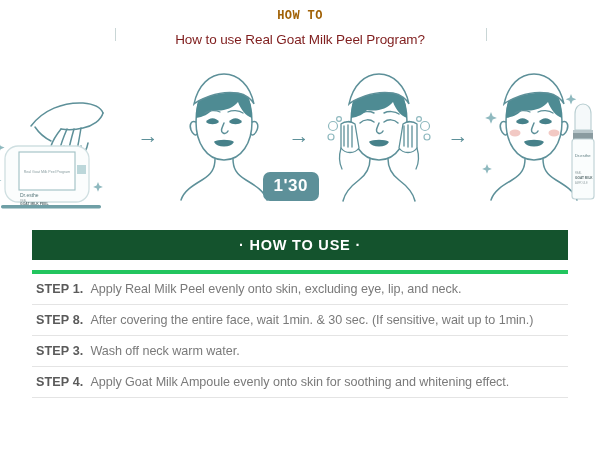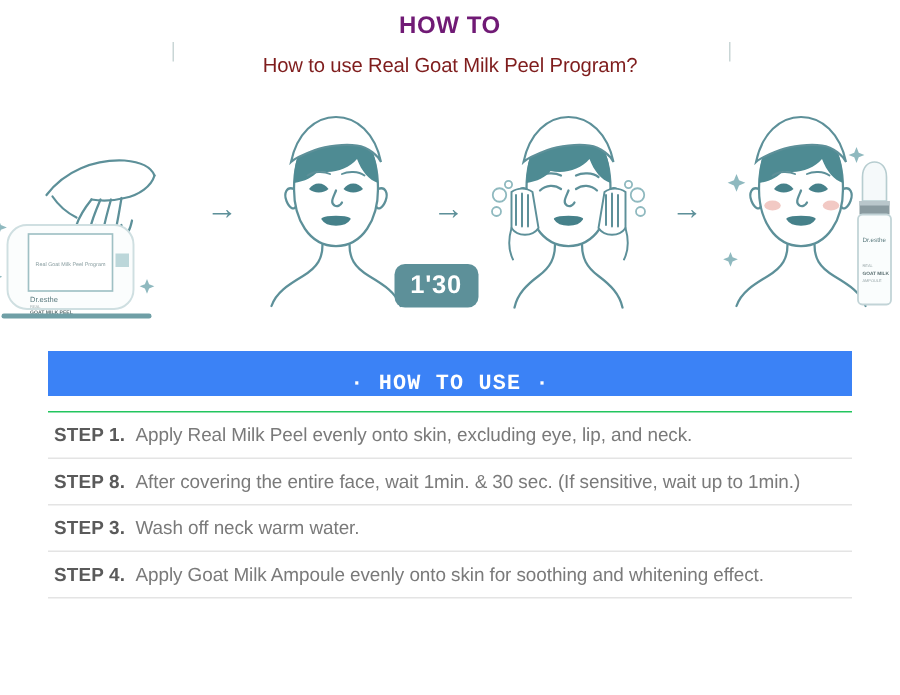--- a/index.html
+++ b/index.html
@@ -9,22 +9,23 @@
     background:#ffffff;
     font-family:"Liberation Sans", sans-serif;
     color:#6b6b6b;
     overflow:hidden;
   }
   .page { position:relative; width:600px; height:463px; background:#fff; }
 
   
   .header { padding-top:9px; text-align:center; }
   .title {
-    font-size:16px; font-weight:bold; letter-spacing:0.4px;
-    color:#701a75;
+    font-size:12px; font-weight:bold; letter-spacing:0.4px;
+    color:#a16207;
+    font-family:Liberation Mono, monospace;
   }
   .subtitle {
     margin-top:9px; font-size:13.5px; color:#7f1d1d; letter-spacing:-0.1px;
   }
   .tick-left, .tick-right {
     position:absolute; top:28px; width:1px; height:13px;
     background:#c9d6d6;
   }
   .tick-left { left:115px; }
   .tick-right { left:486px; }
@@ -44,34 +45,34 @@
   .timer {
     position:absolute; left:95px; top:112px;
     background:#5d9099; color:#ffffff;
     font-size:17px; font-weight:bold; letter-spacing:0.5px;
     padding:4px 11px 5px; border-radius:7px;
   }
 
   
   .banner {
     margin:13px 32px 0; height:30px;
-    background:#3b82f6; color:#ffffff;
-    display:flex; align-items:flex-end; justify-content:center;
-    font-size:14.5px; font-weight:bold; letter-spacing:0.8px;font-family:Liberation Mono, monospace;
+    background:#14532d; color:#ffffff;
+    display:flex; align-items:center; justify-content:center;
+    font-size:14.5px; font-weight:bold; letter-spacing:0.8px;
   }
 
   
   .steps { margin:10px 32px 0; }
   .step {
     display:flex; align-items:baseline;
     padding:8px 2px 8px 4px;
     border-bottom:1px solid #e4e4e4;
     font-size:12.6px;
   }
-  .step:first-child { border-top:1px solid #22c55e; }
+  .step:first-child { border-top:4px solid #22c55e; }
   .step-label {
     font-weight:bold; color:#5a5a5a; white-space:nowrap;
     margin-right:7px; letter-spacing:0.1px;
   }
   .step-text { color:#7a7a7a; letter-spacing:-0.05px; }
 </style>
 </head>
 <body>
 
 <div class="page">

